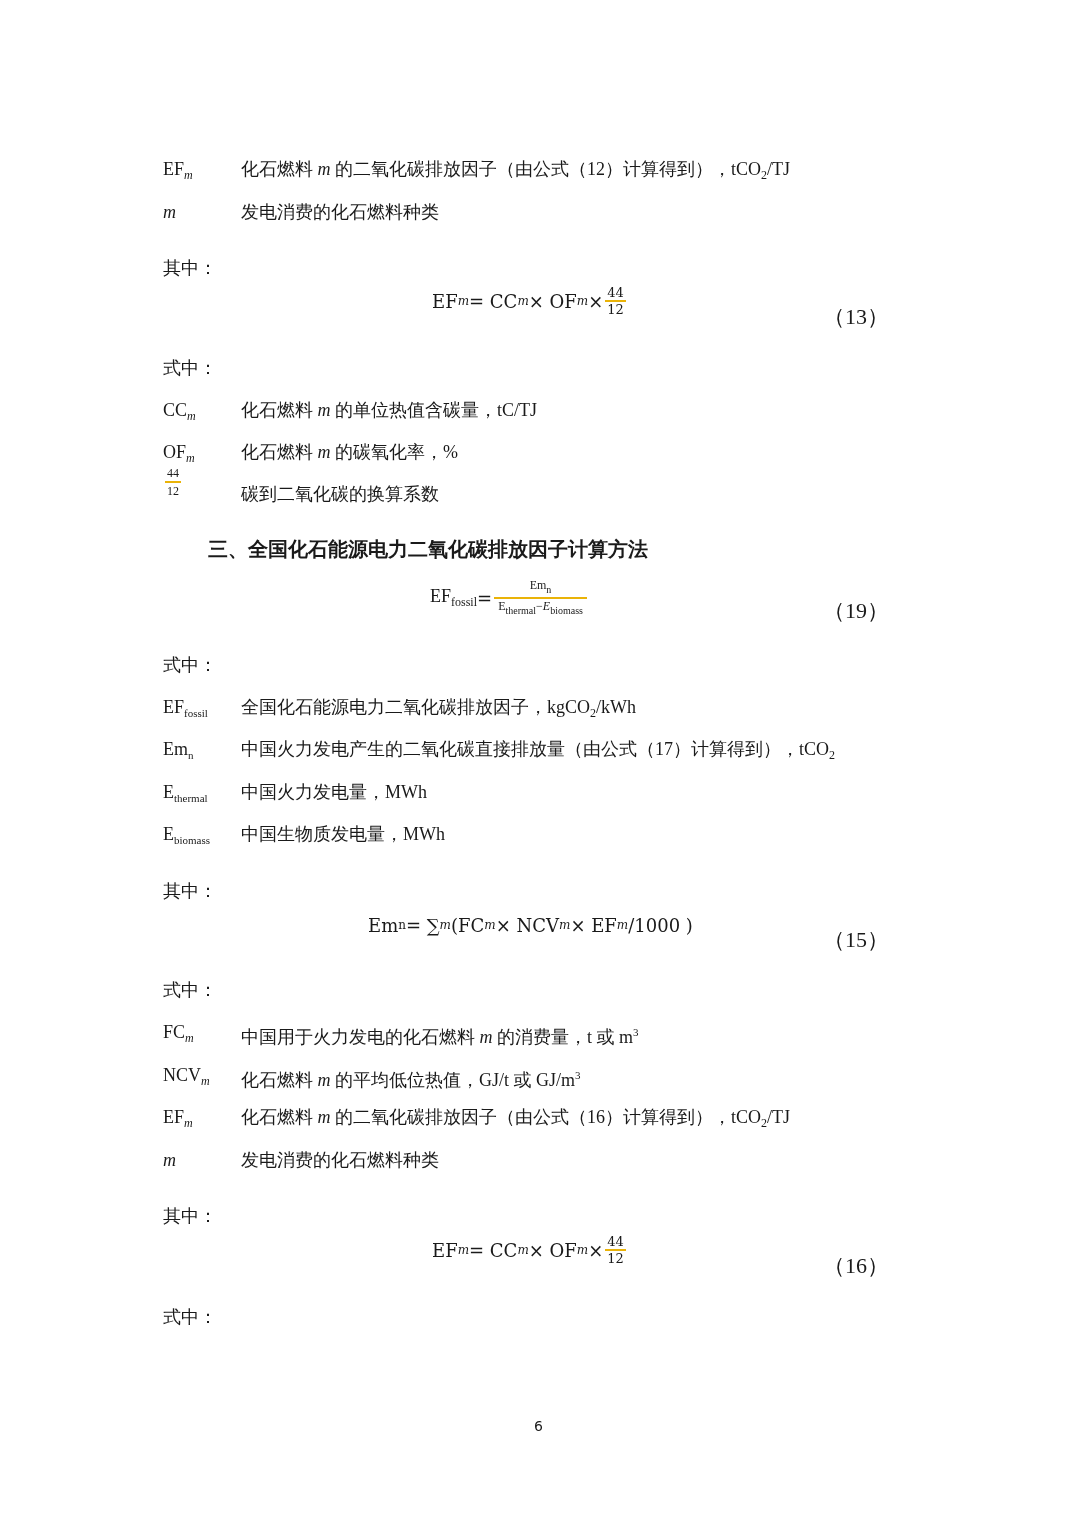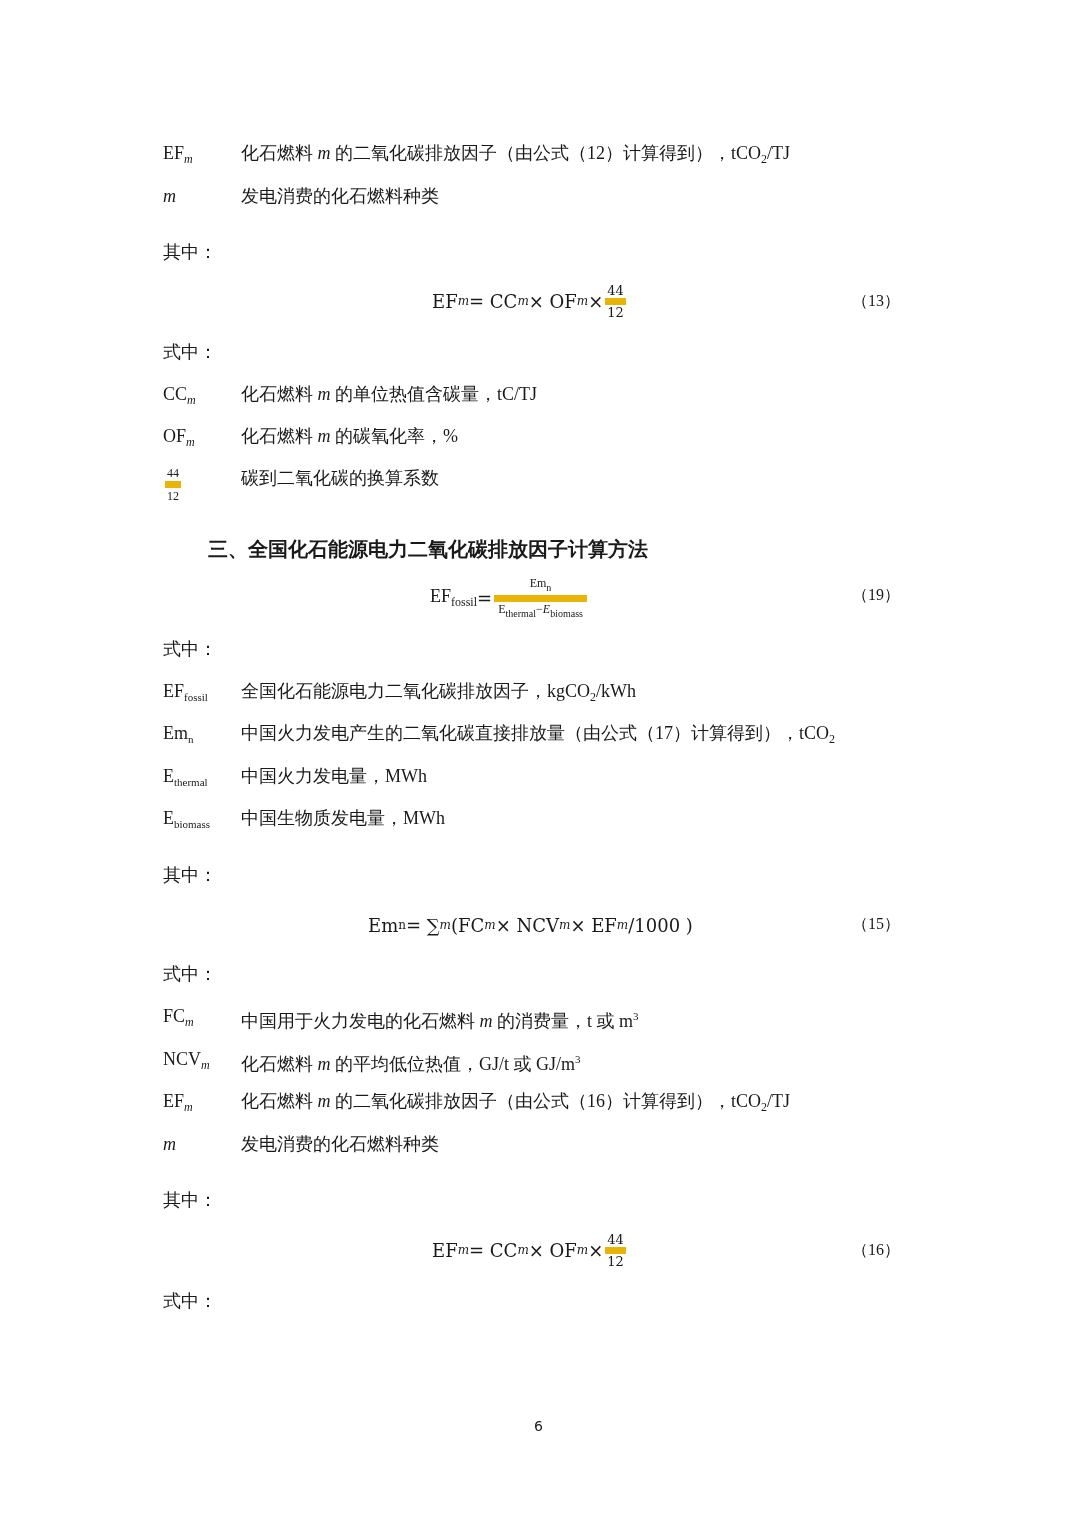--- a/index.html
+++ b/index.html
@@ -1,30 +1,30 @@
 <!DOCTYPE html>
 <html><head>
 <meta charset="utf-8">
 <style>
   html, body { margin: 0; padding: 0; background: #ffffff; }
   body { width: 1080px; height: 1528px; position: relative; overflow: hidden;
          font-family: "Liberation Serif", "DejaVu Serif", serif; color: #1a1a1a; }
   .abs { position: absolute; }
-  .text { font-size: 18px; line-height: 22px; white-space: nowrap; }
+  .text { font-size: 18px; line-height: 22px; white-space: nowrap; margin-top: 16px; }
   .sym { left: 163px; }
   .desc { left: 241px; }
   .sup { font-size: 11px; vertical-align: 7px; }
   .it { font-style: italic; }
   .heading { font-family: Liberation Serif, serif; font-weight: bold; font-size: 20px; left: 208px; top: 536px; }
   .eq { font-family: "DejaVu Serif", "Liberation Serif", serif; font-size: 18px; white-space: nowrap; display: flex; align-items: center; }
   .frac { display: inline-flex; flex-direction: column; align-items: center; vertical-align: middle; margin: 0 2px; }
   .frac .num { font-size: 13px; line-height: 15px; padding: 0 2px; }
-  .frac .den { font-size: 13px; line-height: 15px; padding: 0 2px; border-top: 7px solid #eab308; }
+  .frac .den { font-size: 13px; line-height: 15px; padding: 0 2px; border-top: 2px solid #eab308; }
   .frac.big .num, .frac.big .den { font-size: 12px; line-height: 16px; font-family: "Liberation Serif", serif; }
-  .eqno { font-size: 16px; left: 852px; }
+  .eqno { font-size: 22px; left: 823px; }
   .pageno { left: 534px; top: 1418px; font-family: "DejaVu Sans", sans-serif; font-size: 14px; }
   .msub { font-size: 12px; font-style: italic; vertical-align: -4px; }
   .rsub { font-size: 12px; vertical-align: -4px; }
 </style>
 </head>
 <body>
 
 <div class="abs text sym" style="top:142px"><span>EF</span><span class="msub">m</span></div>
 <div class="abs text desc" style="top:142px"><span>化石燃料 </span><span class="it">m</span><span> 的二氧化碳排放因子（由公式（12）计算得到），tCO</span><span class="rsub">2</span><span>/TJ</span></div>
 

